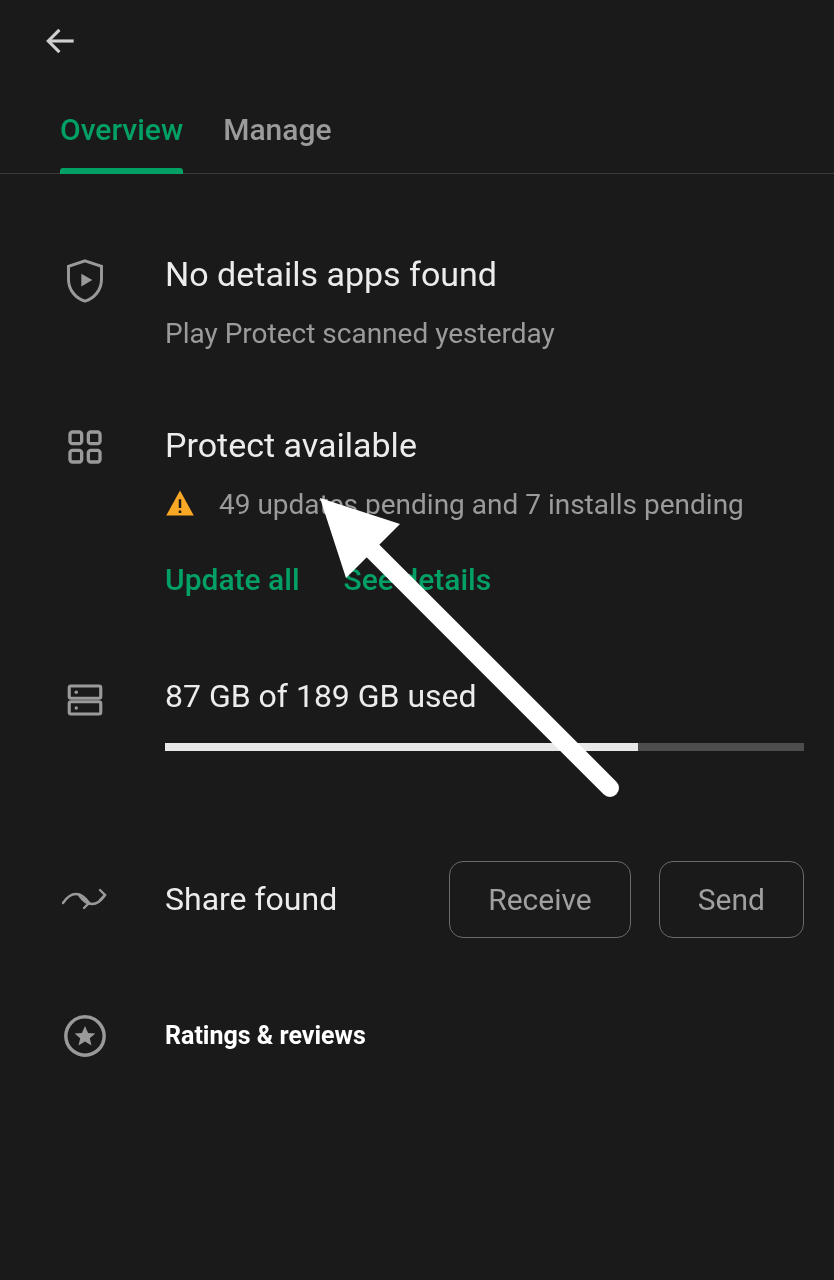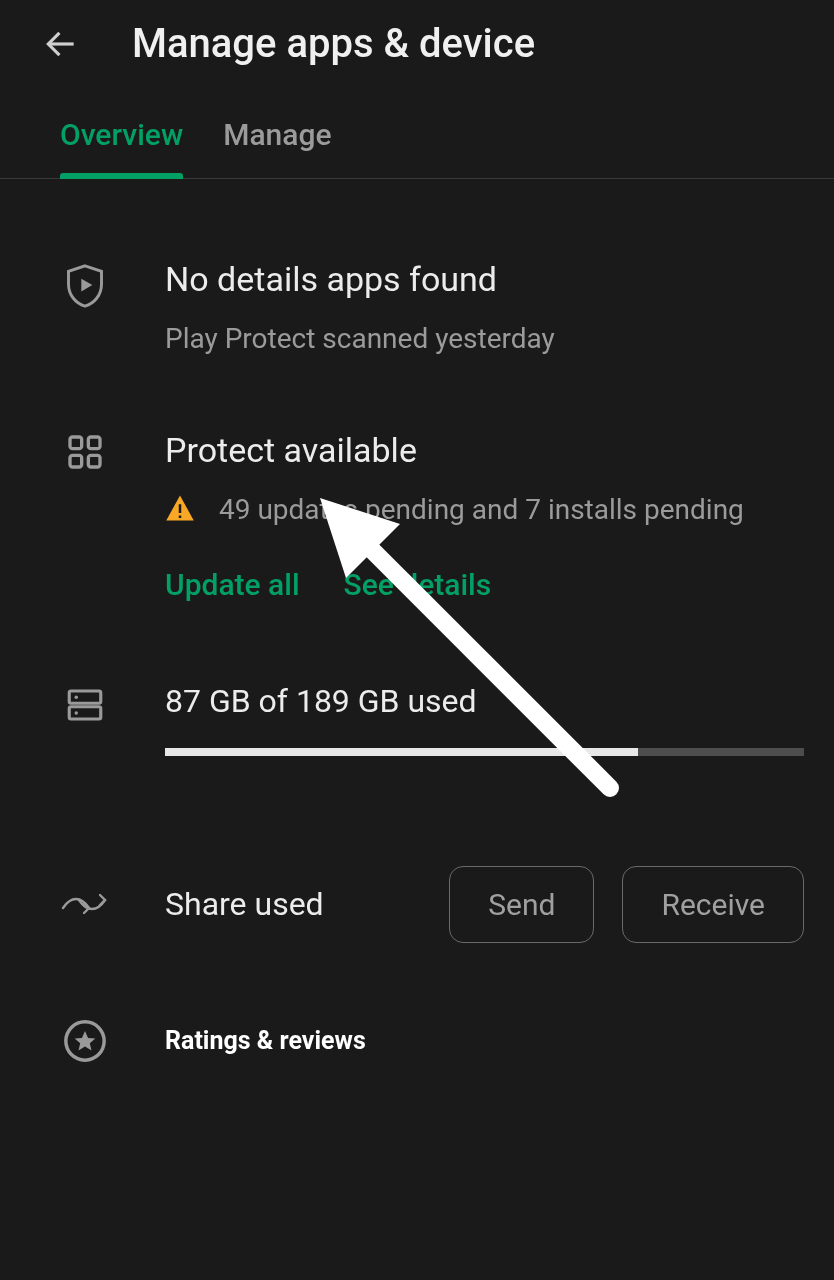--- a/index.html
+++ b/index.html
@@ -168,21 +168,20 @@
 </head>
 <body>
 
 <div class="header">
   <div class="back-btn">
     <svg width="38" height="38" viewBox="0 0 24 24" fill="none" stroke="#cfcfcf" stroke-width="2">
       <line x1="20" y1="12" x2="4" y2="12"></line>
       <polyline points="11 5 4 12 11 19"></polyline>
     </svg>
   </div>
-  <div class="page-title">Manage apps &amp; device</div>
 </div>
 
 <div class="tabs">
   <div class="tab active">Overview</div>
   <div class="tab">Manage</div>
 </div>
 
 <div class="content">
 
   <div class="section">
@@ -245,24 +244,24 @@
 
   <div class="share-row" style="padding-top:90px;">
     <div class="section-icon" style="padding-top:0;">
       <svg width="48" height="34" viewBox="0 0 48 24" fill="none" stroke="#9a9a9a" stroke-width="2.4" stroke-linecap="round">
         <path d="M2 16 C 10 4, 20 4, 28 16"></path>
         <polyline points="23 11 28 16 23 21" fill="none"></polyline>
         <path d="M18 8 C 26 20, 36 20, 44 8"></path>
         <polyline points="39 13 44 8 39 3" fill="none"></polyline>
       </svg>
     </div>
-    <div class="share-label">Share used</div>
+    <div class="share-label">Share found</div>
     <div class="btns">
+      <div class="pill-btn">Receive</div>
       <div class="pill-btn">Send</div>
-      <div class="pill-btn">Receive</div>
     </div>
   </div>
 
   <div class="ratings-row">
     <div class="section-icon" style="padding-top:0;">
       <svg width="46" height="46" viewBox="0 0 24 24" fill="none" stroke="#9a9a9a" stroke-width="1.8">
         <circle cx="12" cy="12" r="10"></circle>
         <path d="M12 6.8 L13.6 10.4 L17.4 10.7 L14.5 13.2 L15.4 17 L12 14.9 L8.6 17 L9.5 13.2 L6.6 10.7 L10.4 10.4 Z" fill="#9a9a9a" stroke="none"></path>
       </svg>
     </div>

